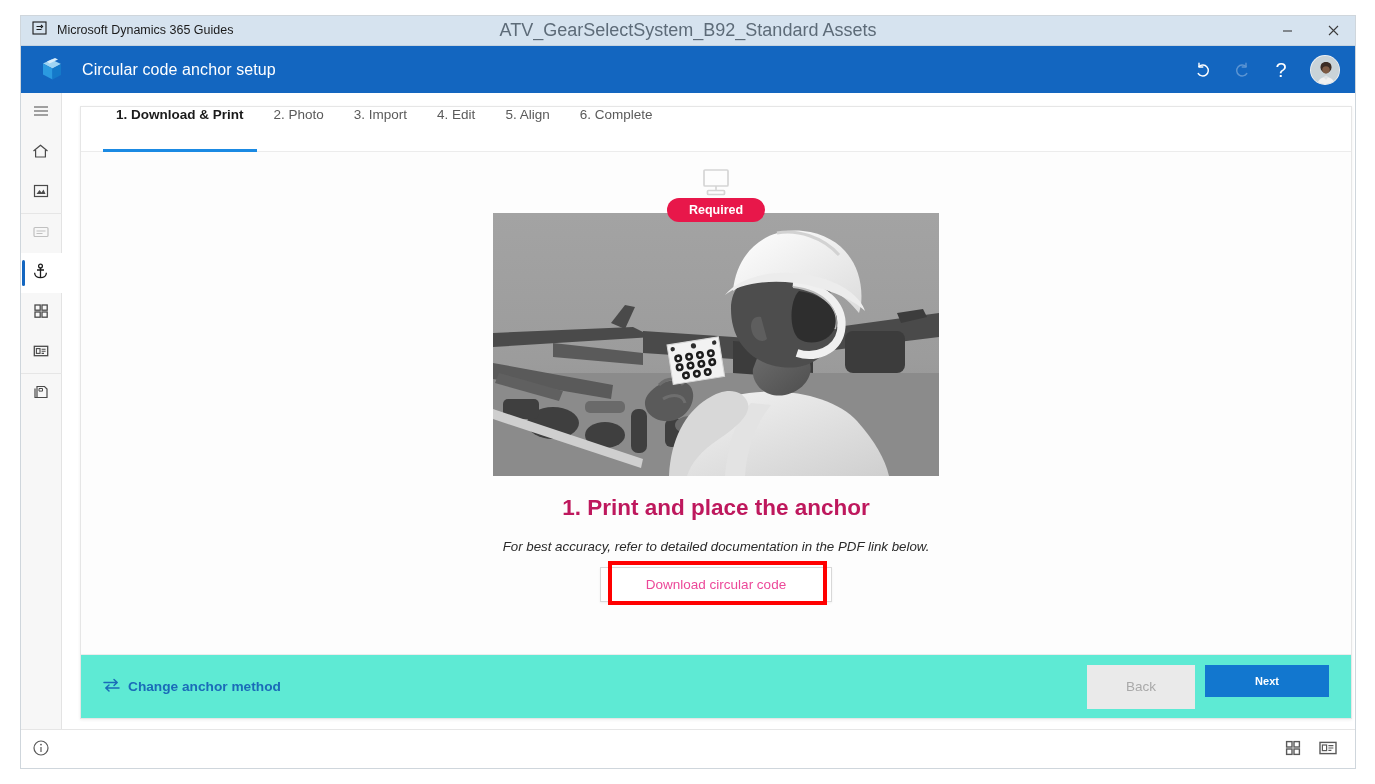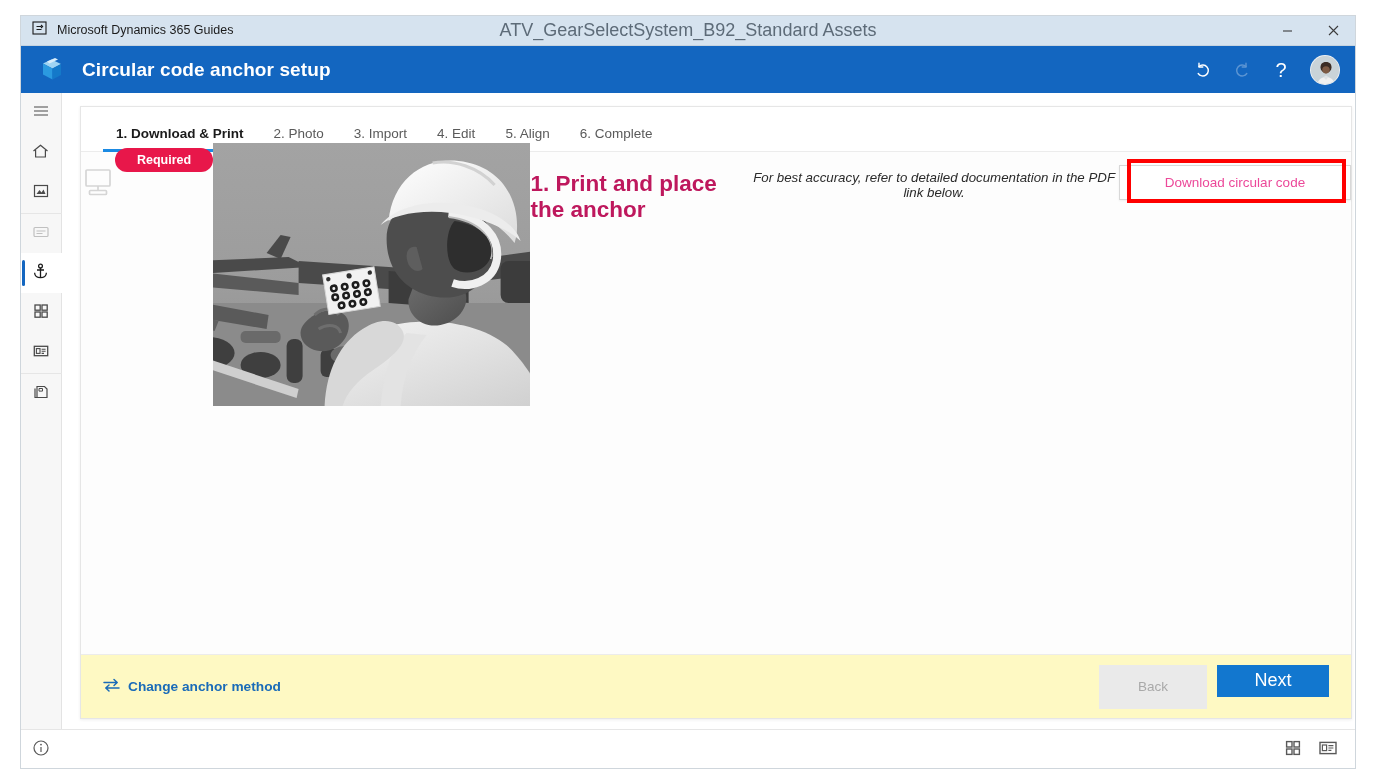--- a/index.html
+++ b/index.html
@@ -38,21 +38,21 @@
 
   
   .header {
     position: absolute; left: 20px; top: 46px;
     width: 1336px; height: 47px;
     background: #1366c0;
     display: flex; align-items: center;
   }
   .hdr-logo { margin-left: 16px; width: 32px; height: 32px; display: block; }
   .hdr-title {
-    margin-left: 14px; color: #ffffff; font-size: 19px; letter-spacing: .1px; font-weight: bold;
+    margin-left: 14px; color: #ffffff; font-size: 16px; letter-spacing: .1px;
   }
   .hdr-right { margin-left: auto; display: flex; align-items: center; gap: 3px; padding-right: 16px; }
   .hdr-icon {
     width: 36px; height: 36px; display: flex; align-items: center; justify-content: center;
     color: #ffffff;
   }
   .hdr-icon.dim { color: #5c95d3; }
   .hdr-icon .qm { font-size: 20px; line-height: 1; font-weight: 400; }
   .avatar {
     width: 30px; height: 30px; border-radius: 50%; margin-left: 8px;
@@ -85,37 +85,37 @@
   
   .card {
     position: absolute; left: 80px; top: 106px;
     width: 1272px; height: 613px;
     background: #ffffff;
     border: 1px solid #e6e6e6;
     box-shadow: 0 1px 3px rgba(0,0,0,.07);
     display: flex; flex-direction: column;
   }
   .tabbar {
-    height: 45px; display: flex; align-items: flex-end;
+    height: 45px; display: flex; 
     border-bottom: 1px solid #ececec;
     padding-left: 22px; gap: 4px;
   }
   .tab {
     position: relative; padding: 0 13px 10px 13px;
     font-size: 13.5px; color: #5a5a5a; white-space: nowrap;
   }
   .tab.active { color: #1b1b1b; font-weight: bold; }
   .tab.active::after {
     content: ""; position: absolute; left: 0; right: 0; bottom: -1px;
     height: 3px; background: #1b8ae3;
   }
 
   .card-body {
     flex: 1; position: relative;
-    display: flex; flex-direction: row; align-items: flex-start;
+    display: flex; flex-direction: column; align-items: center;
     background: #fdfdfd;
   }
 
   .monitor-icon { margin-top: 16px; color: #d5d5d5; }
 
   .req-badge {
     margin-top: -4px;
     background: #e8174a; color: #ffffff;
     font-size: 12.5px; font-weight: bold;
     padding: 5px 22px; border-radius: 12px;
@@ -154,34 +154,34 @@
   .highlight-box {
     position: absolute; left: 8px; top: -6px;
     width: 219px; height: 44px;
     border: 4px solid #ff0000;
     pointer-events: none; z-index: 5;
   }
 
   .card-footer {
     height: 64px; border-top: 1px solid #ececec;
     display: flex; align-items: center; padding: 0 22px;
-    background: #fef9c3;
+    background: #5eead4;
   }
   .change-link {
     display: flex; align-items: center; gap: 8px;
     color: #1a6bb8; font-size: 13.7px; font-weight: bold; cursor: pointer;
   }
   .footer-btns { margin-left: auto; display: flex; gap: 10px; }
   .btn-back {
     width: 108px; height: 44px; background: #eaeaea; color: #a9a9a9;
     border: none; font-size: 13.5px; font-family: inherit; cursor: default;
   }
   .btn-next {
-    width: 112px; height: 32px; background: #1277cf; color: #ffffff;
-    border: none; font-size: 18px; font-weight: normal; font-family: inherit; cursor: pointer;
+    width: 124px; height: 32px; background: #1277cf; color: #ffffff;
+    border: none; font-size: 11px; font-weight: bold; font-family: inherit; cursor: pointer;
   }
 
   
   .statusbar {
     position: absolute; left: 20px; top: 729px;
     width: 1336px; height: 40px;
     background: #ffffff; border-top: 1px solid #e6e6e6;
     display: flex; align-items: center;
   }
   .sb-left { width: 42px; display: flex; justify-content: center; color: #595959; }

